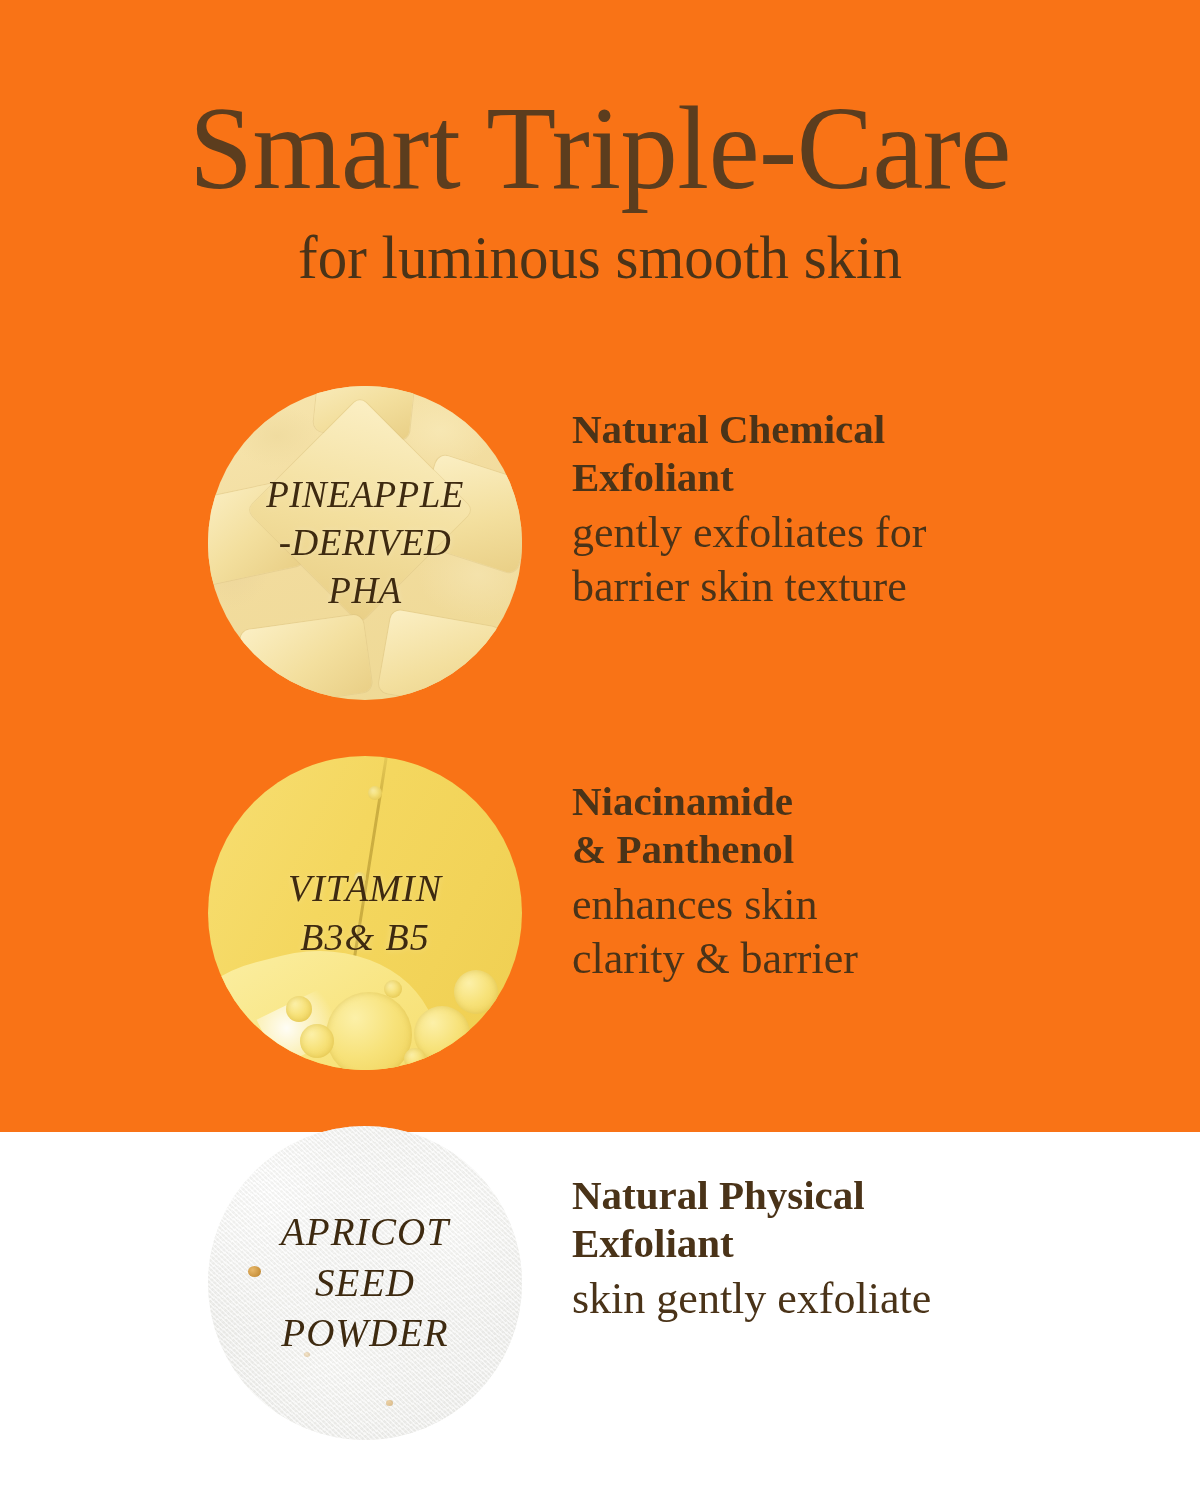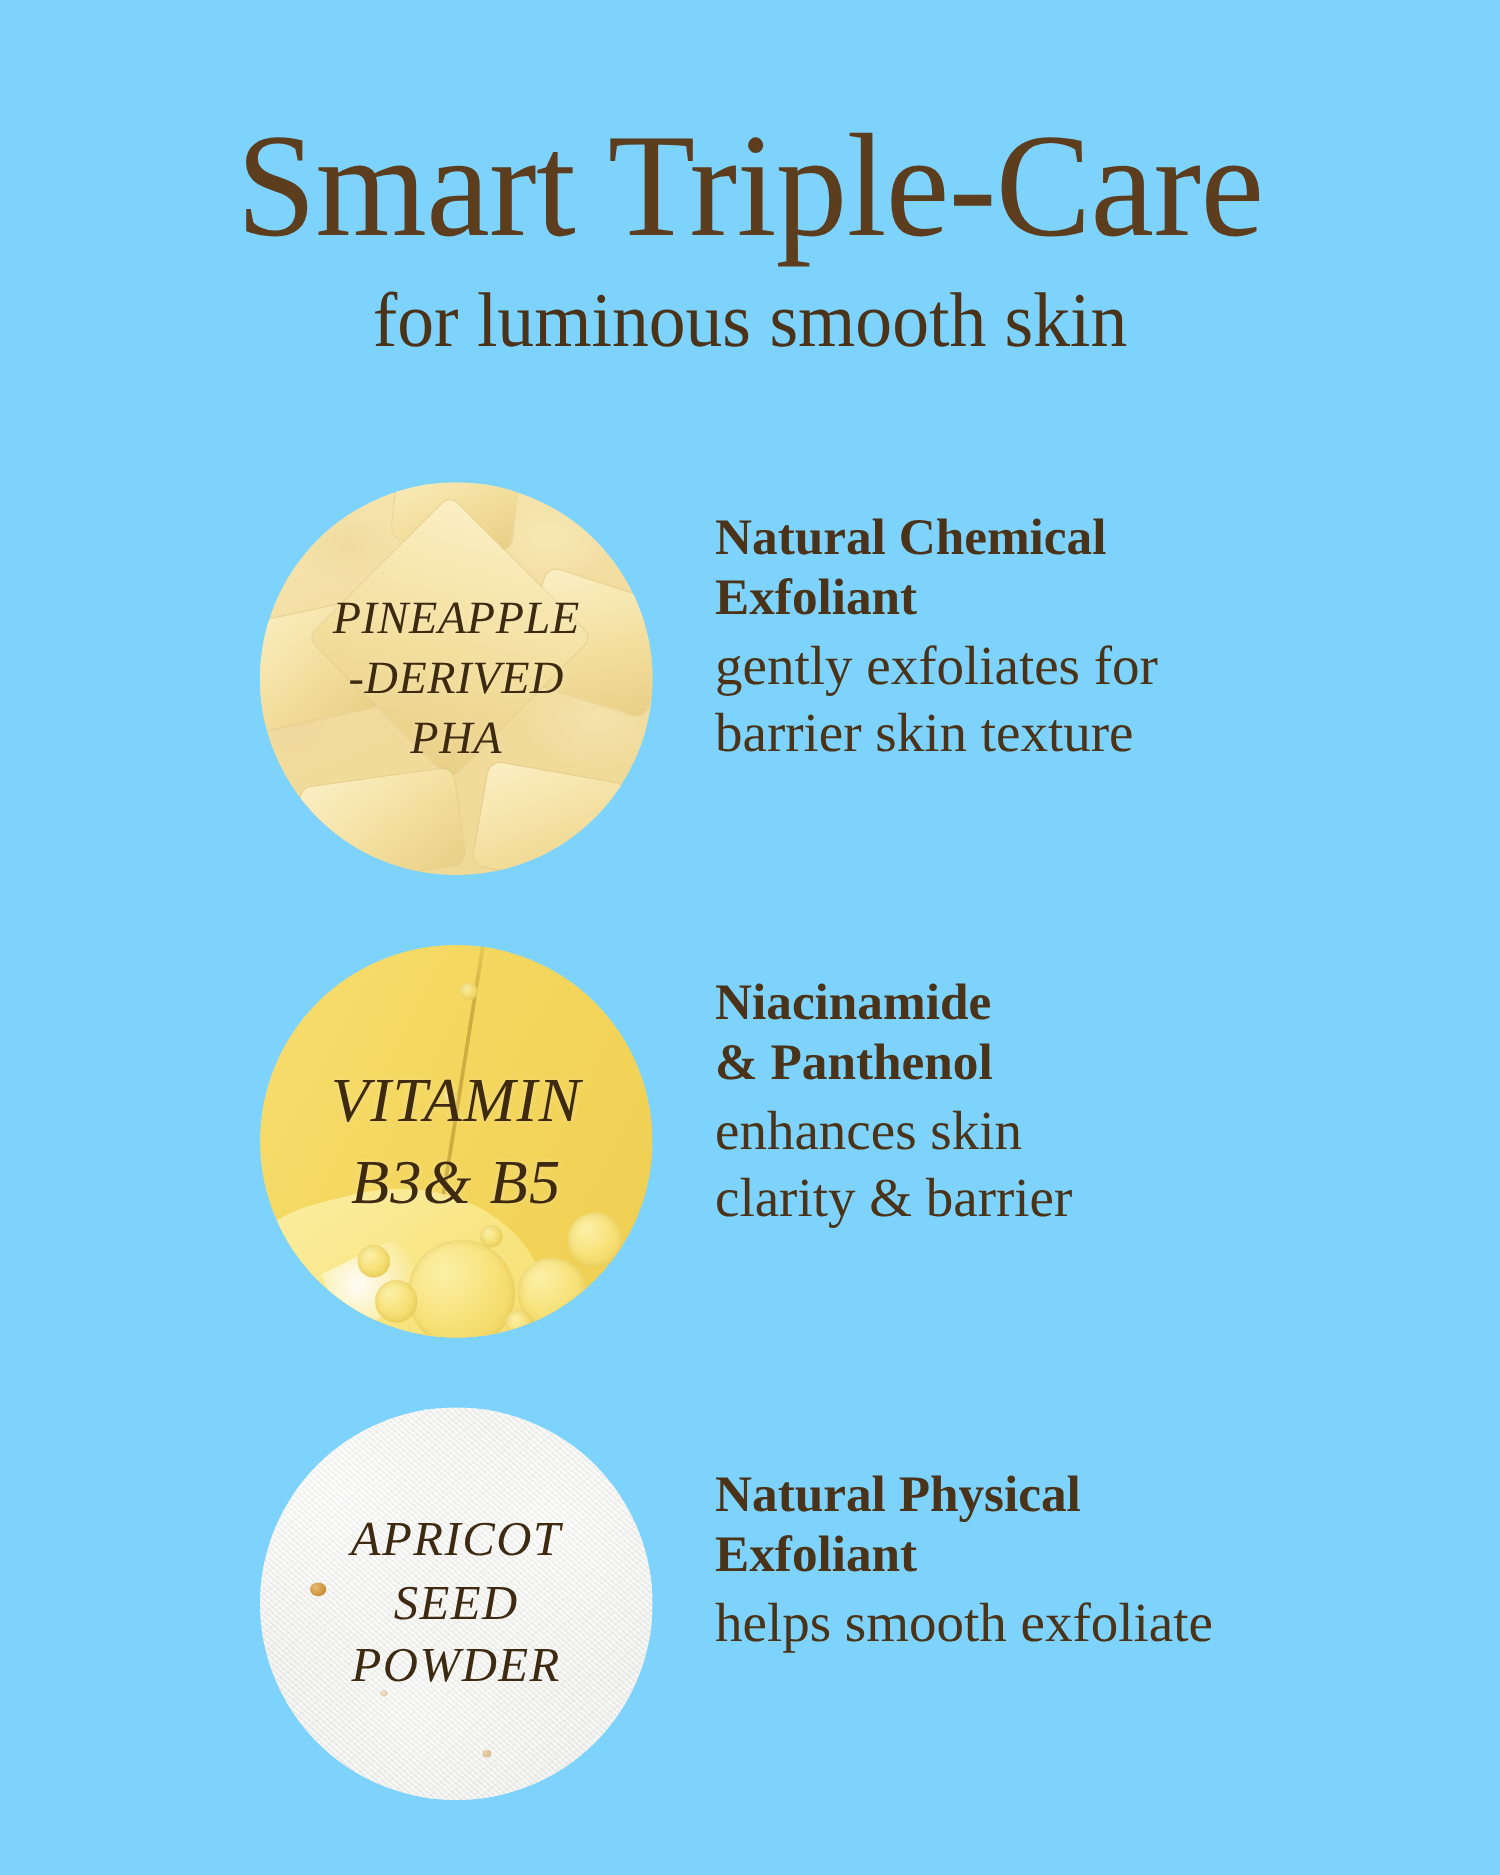--- a/index.html
+++ b/index.html
@@ -5,22 +5,22 @@
 <style>
   * { margin:0; padding:0; box-sizing:border-box; }
   html, body {
     width:1200px; height:1500px;
     background:#ffffff;
     font-family:"Liberation Serif", "DejaVu Serif", serif;
     overflow:hidden;
   }
   .page {
     position:relative;
-    width:1200px; height:1500px;
-    background:#7dd3fc;
+    width:1200px; height:1132px;
+    background:#f97316;
   }
 
   
   .header {
     position:absolute;
     left:0; top:0; width:1200px;
     text-align:center;
   }
   .title {
     color:#5C3D1E;
@@ -177,21 +177,21 @@
     font-size:38px;
     line-height:1.30;
     text-align:center;
     letter-spacing:0.5px;
     font-family:"Liberation Serif","DejaVu Serif",serif;
     white-space:pre-line;
     text-shadow:0 0 6px rgba(255,255,255,.25);
     font-style:italic;
   }
   .row-1 .circle-label { font-size:37px; }
-  .row-2 .circle-label { font-size:50px; letter-spacing:1px;text-align:center; }
+  .row-2 .circle-label { font-size:38px; letter-spacing:1px;text-align:center; }
   .row-3 .circle-label { font-size:39px; letter-spacing:1.2px; }
 
   
   .copy {
     flex:1 1 auto;
     padding-left:50px;
     padding-top:20px;
   }
   .copy-heading {
     color:#4A3318;
@@ -288,18 +288,18 @@
             <div class="grain g3"></div>
           </div>
           <div class="circle-label">APRICOT
 SEED
 POWDER</div>
         </div>
       </div>
       <div class="copy">
         <div class="copy-heading">Natural Physical
 Exfoliant</div>
-        <div class="copy-body">helps smooth exfoliate</div>
+        <div class="copy-body">skin gently exfoliate</div>
       </div>
     </div>
 
   </div>
 </div>
 
 </body></html>

